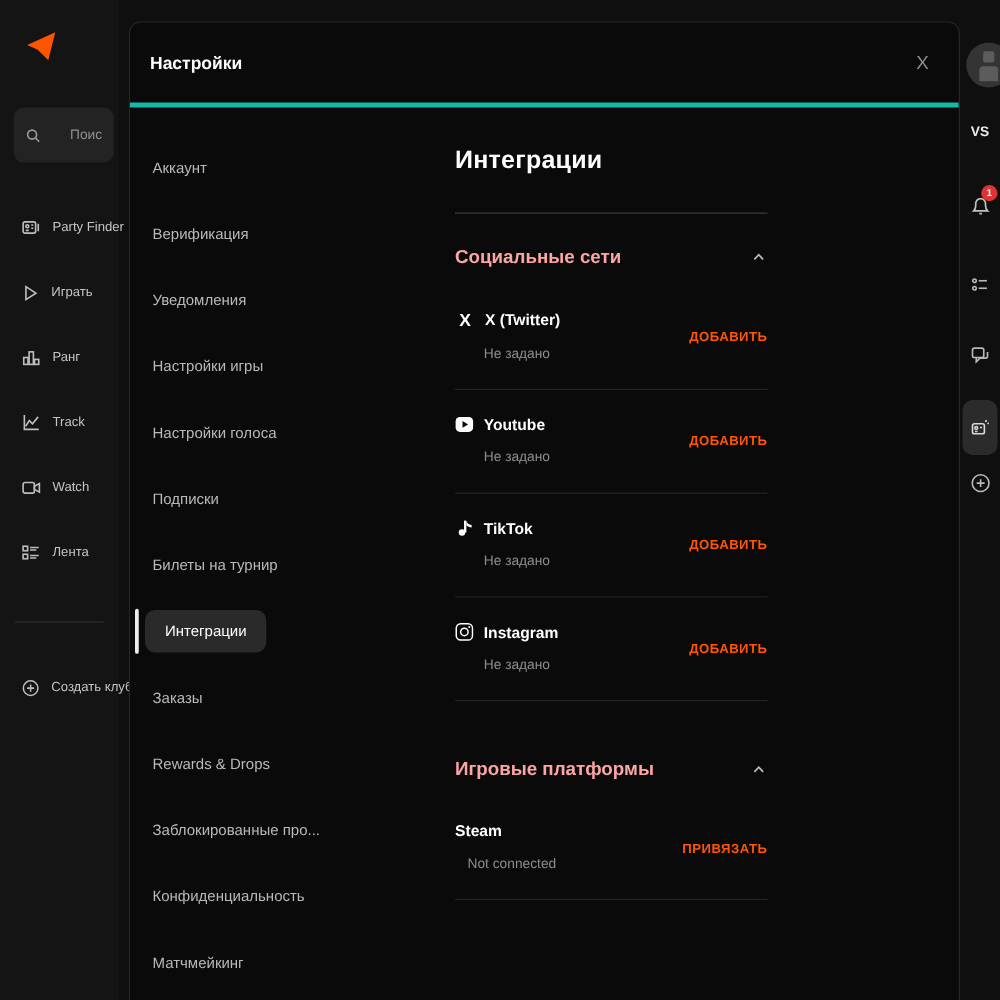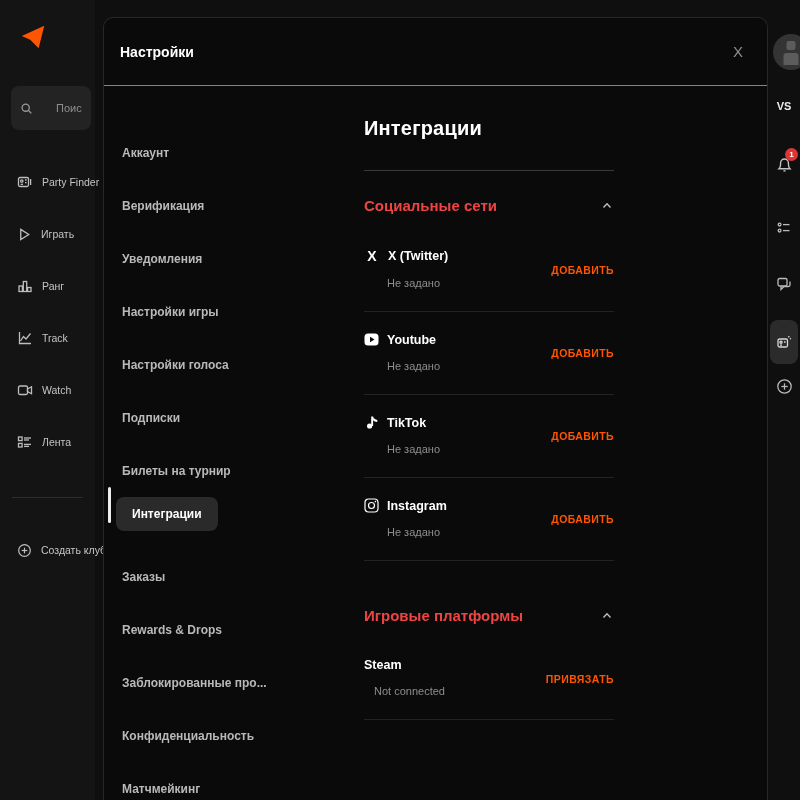--- a/index.html
+++ b/index.html
@@ -43,48 +43,48 @@
   }
 
   
   .modal {
     position:absolute; left:103px; top:17px; width:665px; height:783px;
     background:#0a0a0a; border:1px solid #272727; border-bottom:0;
     border-radius:10px 10px 0 0; z-index:2; overflow:hidden;
   }
   .modal-header {
     height:68px; display:flex; align-items:center; justify-content:space-between;
-    padding:0 20px 0 16px; border-bottom:1px solid #14b8a6;
+    padding:0 20px 0 16px; border-bottom:4px solid #14b8a6;
   }
   .modal-title { font-size:14px; font-weight:bold; color:#fff; }
   .close-btn { color:#8f8f8f; font-size:15px; line-height:1; padding:4px; }
 
   .settings-menu {
     position:absolute; left:0; top:89px; width:250px; list-style:none;
   }
   .settings-menu li {
-    position:relative; height:53px; display:flex; align-items:flex-end;
-    padding-left:18px; font-size:12px; color:#b9b9b9; cursor:pointer;font-weight:bold;
+    position:relative; height:53px; display:flex; align-items:center;
+    padding-left:18px; font-size:12px; color:#b9b9b9; cursor:pointer;
   }
   .settings-menu li.active { color:#fff; }
   .settings-menu li.active .pill {
     background:#2a2a2a; border-radius:8px; padding:10px 16px; margin-left:-6px;
   }
   .settings-menu li.active::before {
     content:""; position:absolute; left:4px; top:50%; transform:translateY(-50%);
     width:3px; height:36px; background:#ededed; border-radius:2px;
   }
 
   .content { position:absolute; left:260px; top:69px; width:250px; }
   .content-title { font-size:20px; font-weight:bold; color:#fff; margin-top:30px; letter-spacing:.2px; }
   .rule { border:0; border-top:1px solid #3a3a3a; margin-top:30px; }
   .section-header {
     margin-top:26px; display:flex; align-items:center; justify-content:space-between;
   }
-  .section-title { font-size:15px; font-weight:bold; color:#ef4444; }
+  .section-title { font-size:15px; font-weight:bold; color:#fca5a5; }
   .chevron-btn { color:#bdbdbd; display:flex; padding:2px; }
   .rows { margin-top:14px; }
   .row { position:relative; padding:20px 0 22px; border-bottom:1px solid #232323; }
   .row-title { display:flex; align-items:center; gap:8px; font-size:12.5px; font-weight:bold; color:#fff; }
   .row-status { margin-left:23px; margin-top:13px; color:#8d8d8d; font-size:11px; }
   .row.no-icon .row-status { margin-left:10px; }
   .action-btn {
     position:absolute; right:0; top:50%; transform:translateY(-50%);
     color:#ff5500; font-size:10.5px; font-weight:bold; letter-spacing:.4px;
   }

